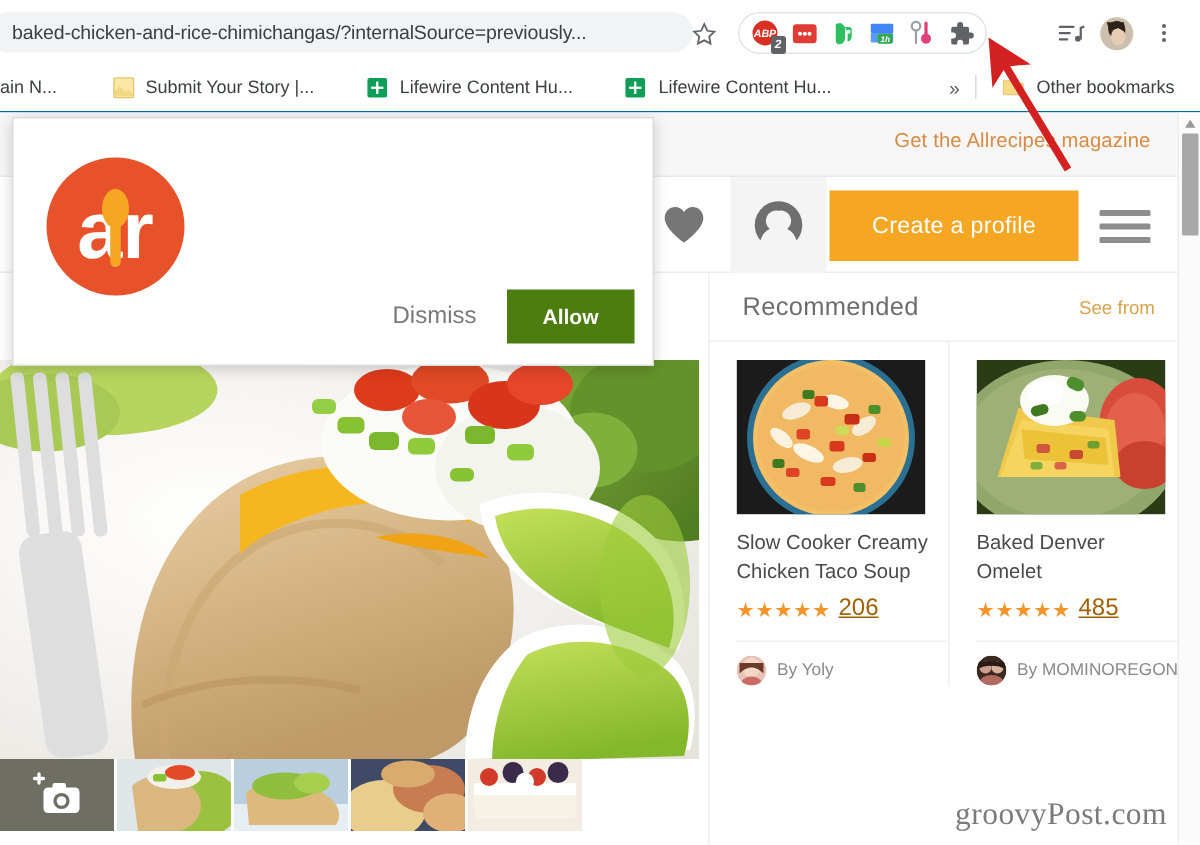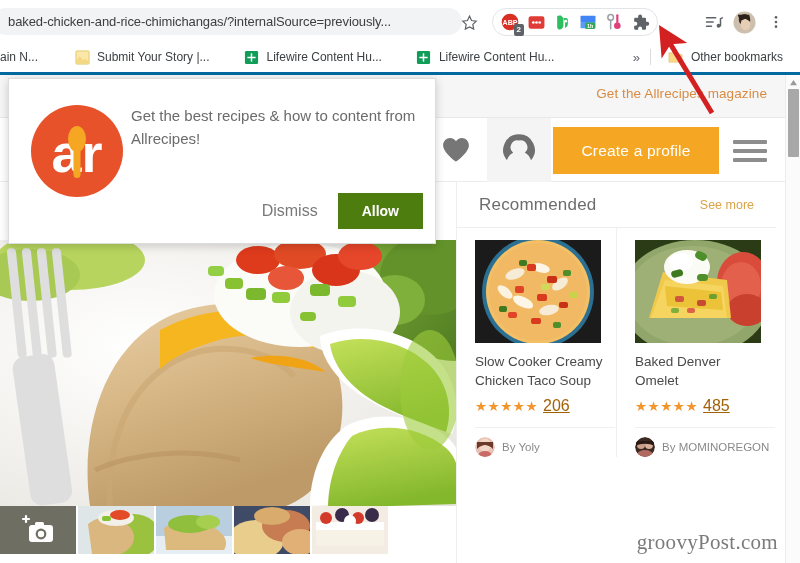--- a/index.html
+++ b/index.html
@@ -29,38 +29,38 @@
   }
   .star-btn {
     position:absolute; left:455px; top:8px; width:28px; height:28px;
     display:flex; align-items:center; justify-content:center;
     border-radius:50%;
   }
   .ext-pill {
     position:absolute; left:492px; top:8px; height:28px;
     border:1px solid #e2e4e7; border-radius:14px;
     background:#fff;
-    display:flex; align-items:center; gap:4px; padding:0 6px;
+    display:flex; align-items:center; gap:4px; padding:0 6px;font-style:italic;
   }
   .ext-ico { width:22px; height:22px; position:relative;
              display:flex; align-items:center; justify-content:center; }
   .badge-cnt {
     position:absolute; right:-3px; bottom:-3px;
     background:#5f6368; color:#fff; font-size:8px; line-height:1;
     padding:2px 3px; border-radius:2px; font-weight:bold;
   }
   .tb-icon {
     position:absolute; top:8px; width:28px; height:28px;
     display:flex; align-items:center; justify-content:center;
   }
 
   
   .bookmarks {
     position:absolute; left:0; top:42px; width:800px; height:33px;
-    background:#fff; border-bottom:3px solid #0369a1;
+    background:#fff; border-bottom:1px solid #0369a1;
     display:flex; align-items:center; font-size:12px; color:#3c4043;
   }
   .bm {
     display:flex; align-items:center; gap:7px;
     padding:0 9px; height:24px; white-space:nowrap;
   }
   .bm-fav { width:16px; height:16px; flex:none; border-radius:2px;
             display:flex; align-items:center; justify-content:center; }
   .bm-chev { margin-left:auto; padding:0 10px; color:#5f6368; font-size:13px; }
   .bm-sep { width:1px; height:16px; background:#dadce0; }
@@ -114,21 +114,21 @@
   .thumb-add {
     background:#6e6e62; display:flex; align-items:center; justify-content:center;
   }
   .thumb-more-lbl {
     position:absolute; inset:0; display:flex; align-items:center; justify-content:center;
     color:#fff; font-size:16px; font-weight:bold; text-shadow:0 1px 2px rgba(0,0,0,.6);
   }
 
   
   .rail {
-    position:absolute; left:456px; top:107px; width:319px; height:381px;
+    position:absolute; left:472px; top:107px; width:319px; height:381px;
     background:#fff; border-left:1px solid #efefef;
   }
   .rail-head {
     position:absolute; left:0; top:0; width:319px; height:46px;
     display:flex; align-items:center; padding:0 22px;
     border-bottom:1px solid #eee;
   }
   .rail-title { font-size:17px; color:#6d6d6d; letter-spacing:.2px; }
   .rail-more { margin-left:auto; font-size:12.5px; color:#d9a349; }
   .cards { position:absolute; left:0; top:46px; width:319px; display:flex; }
@@ -501,21 +501,21 @@
           <circle cx="46" cy="12" r="6" fill="#d43a2a"></circle>
           <circle cx="60" cy="9" r="7" fill="#3b2b4a"></circle>
           <circle cx="38" cy="15" r="6" fill="#ffffff"></circle>
         </svg>
       </div>
     </div>
 
     <div class="rail">
       <div class="rail-head">
         <span class="rail-title">Recommended</span>
-        <a class="rail-more">See more</a>
+        <a class="rail-more">See from</a>
       </div>
 
       <div class="cards">
 
         <div class="card">
           <div class="card-img">
             <svg width="126" height="103" viewBox="0 0 126 103" preserveAspectRatio="none">
               <rect width="126" height="103" fill="#1b1b1b"></rect>
               <circle cx="63" cy="52" r="56" fill="#2b6f93"></circle>
               <circle cx="63" cy="52" r="52" fill="#f4c065"></circle>
@@ -629,21 +629,20 @@
 
   <div class="notif">
     <div class="notif-logo">
       <svg width="80" height="62" viewBox="0 0 80 62">
         <text x="40" y="52" font-family="Liberation Sans, sans-serif" font-size="54" font-weight="bold" fill="#ffffff" text-anchor="middle">ar</text>
         <ellipse cx="40" cy="19" rx="9" ry="13" fill="#f5a623"></ellipse>
         <rect x="36.5" y="26" width="7" height="32" rx="3.5" fill="#f5a623"></rect>
       </svg>
     </div>
     <div class="notif-body">
-      <div class="notif-l1">Get the best recipes &amp; how to content from Allrecipes!</div>
     </div>
     <div class="notif-actions">
       <button class="btn-dismiss">Dismiss</button>
       <button class="btn-allow">Allow</button>
     </div>
   </div>
 
   <svg class="arrow-layer" width="800" height="563">
     <defs>
       <marker id="ahead" markerWidth="7" markerHeight="7" refX="3" refY="3.5" orient="auto" markerUnits="strokeWidth">

